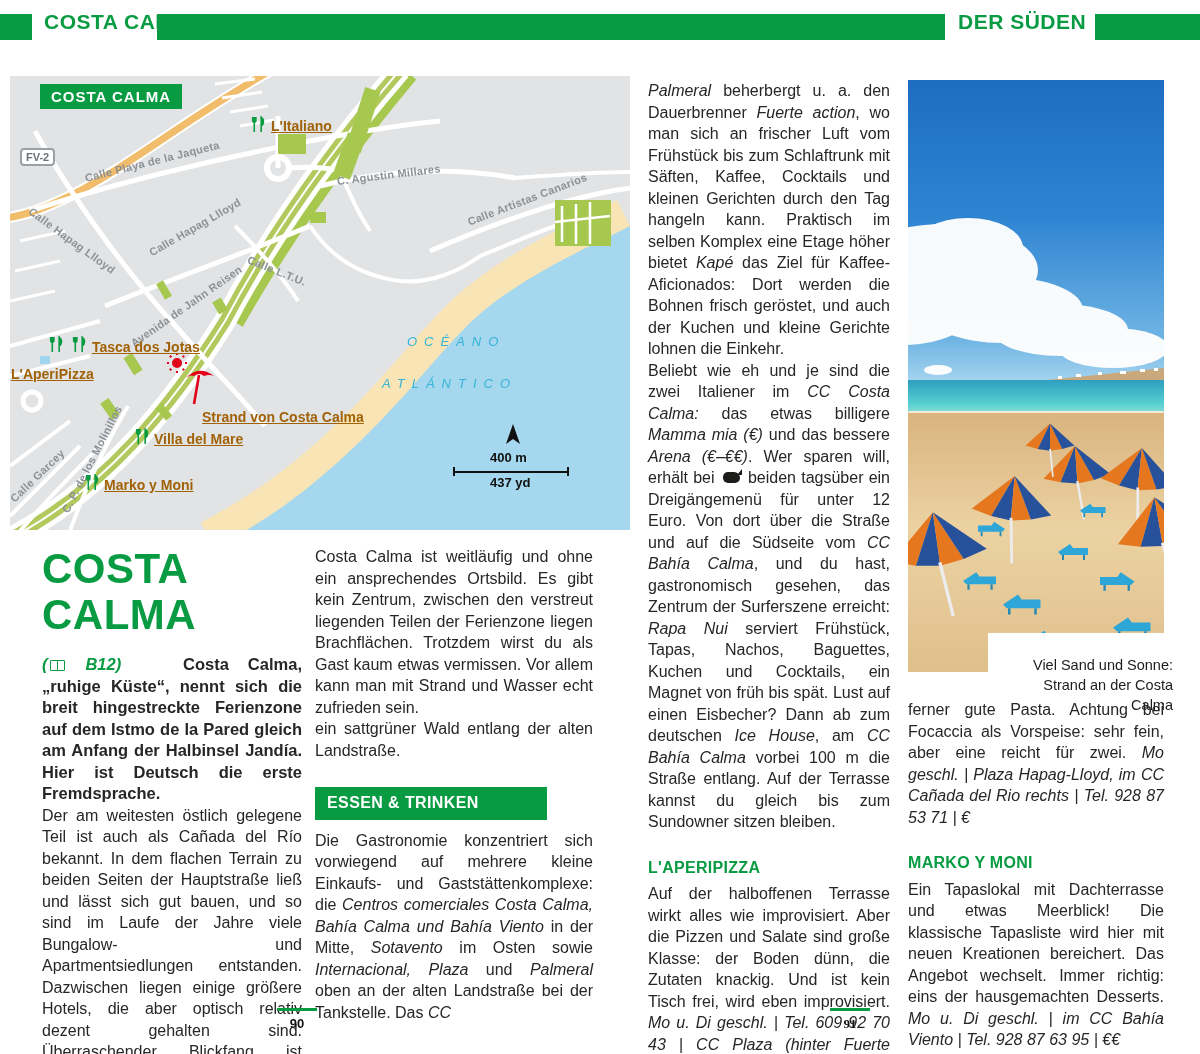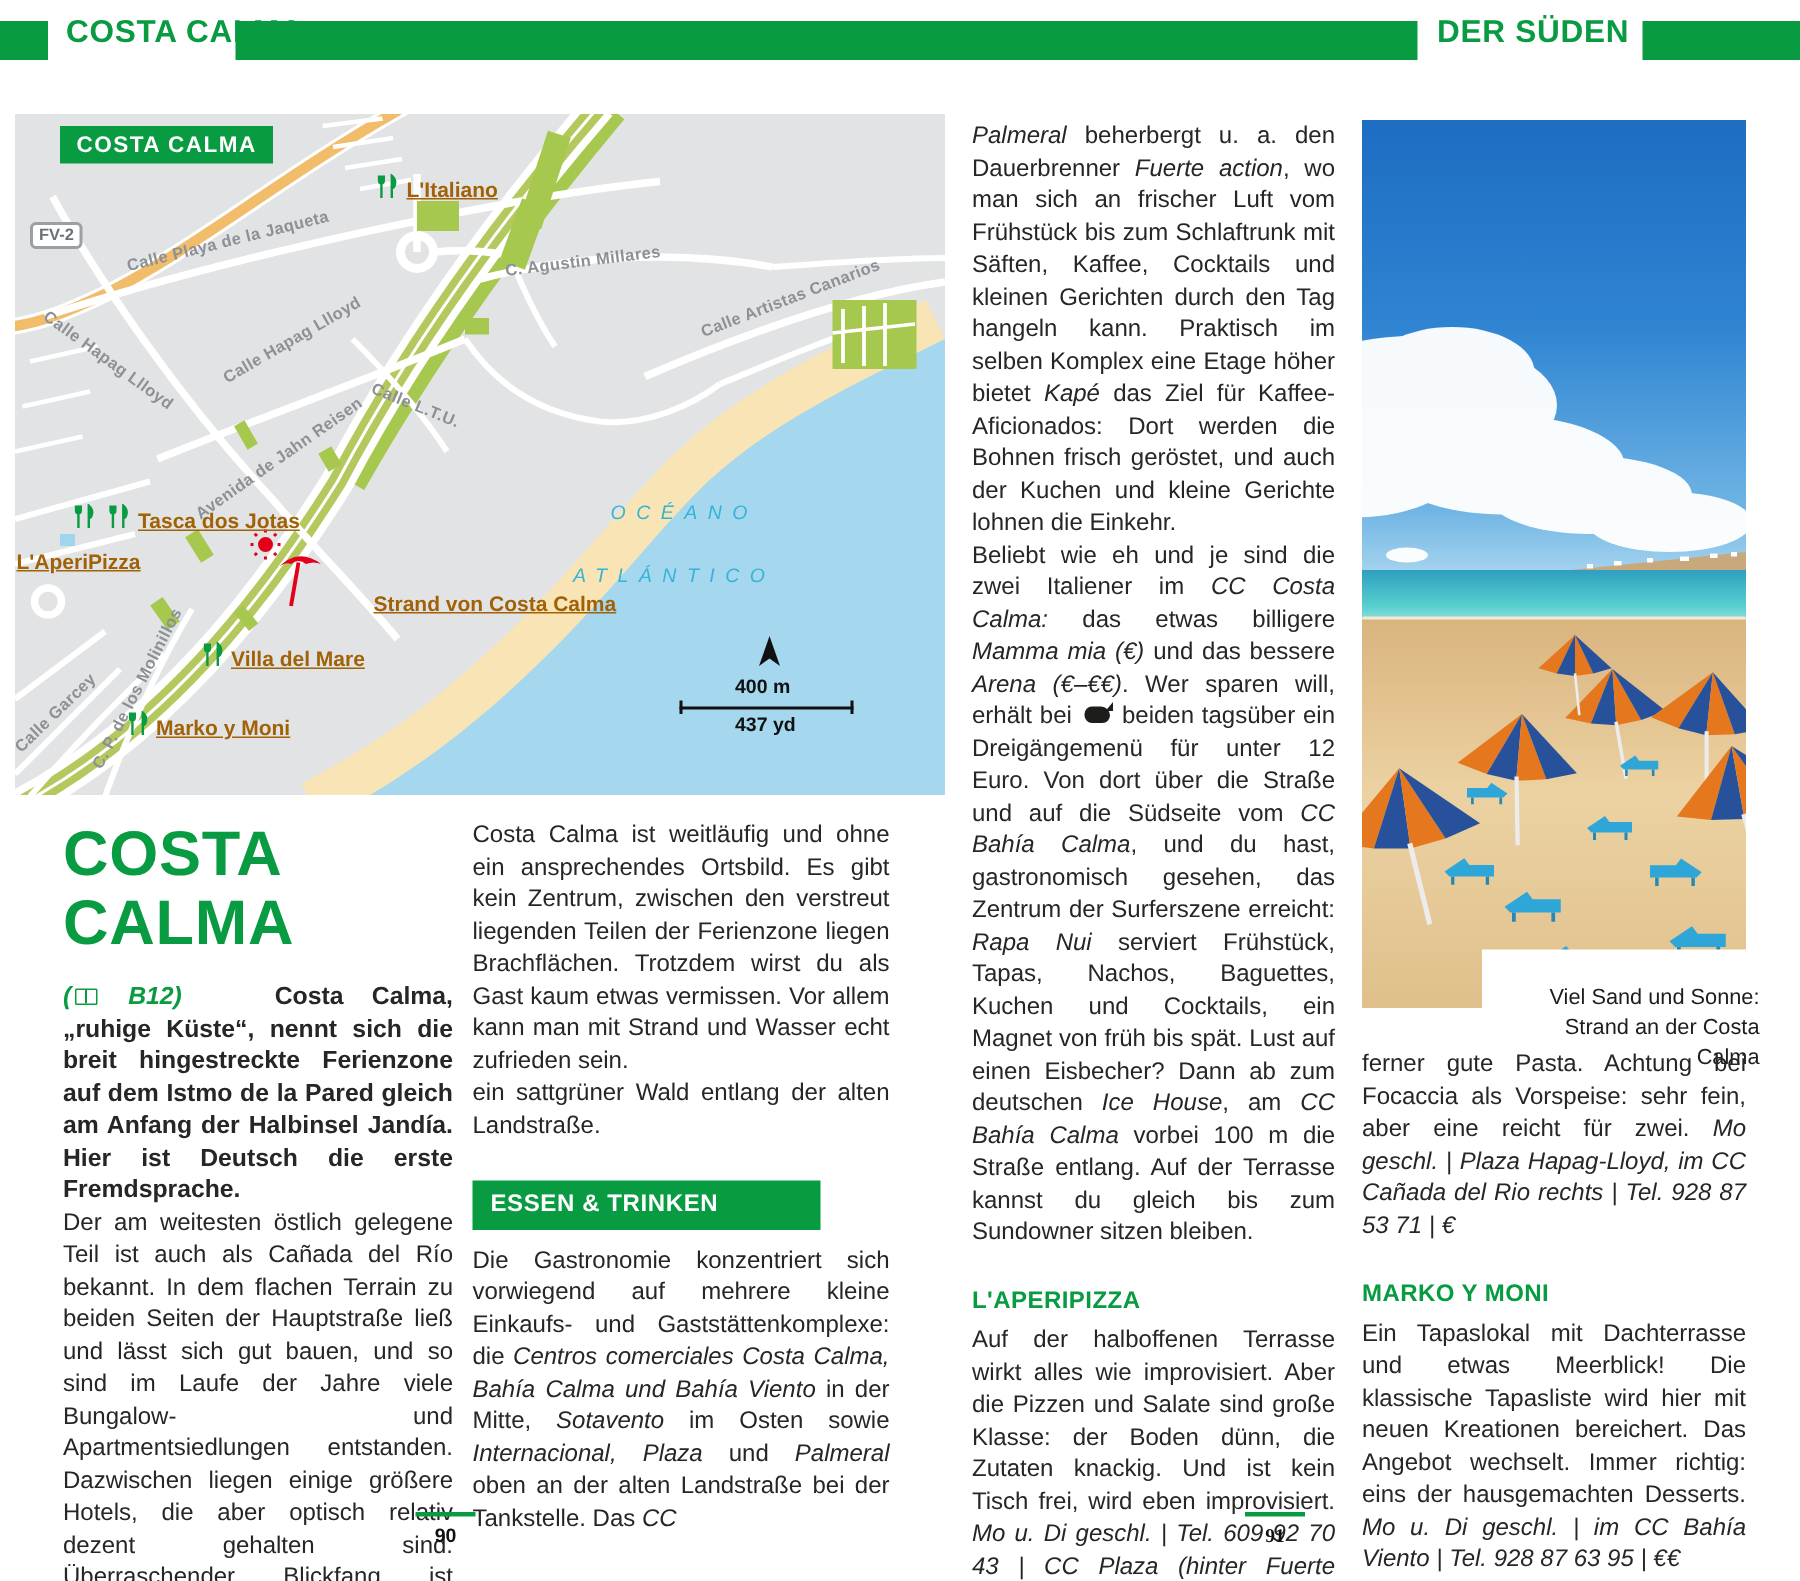--- a/index.html
+++ b/index.html
@@ -196,21 +196,21 @@
       <path d="M18 28 Q32 12 48 24 Q43 22 38 24 Q33 20 28 24 Q23 22 18 28 Z" stroke="none"></path>
       <path d="M33 23 L28 52" fill="none" stroke-width="2.6"></path>
     </g>
   </svg>
 
   <div class="abs poi-label" style="left:261px;top:42px;">L'Italiano</div>
   <div class="abs poi-label" style="left:82px;top:263px;">Tasca dos Jotas</div>
   <div class="abs poi-label" style="left:1px;top:290px;">L'AperiPizza</div>
   <div class="abs poi-label" style="left:144px;top:355px;">Villa del Mare</div>
   <div class="abs poi-label" style="left:94px;top:401px;">Marko y Moni</div>
-  <div class="abs poi-label" style="left:192px;top:318px;margin-left:47px;">Strand von Costa Calma</div>
+  <div class="abs poi-label" style="left:192px;top:333px;">Strand von Costa Calma</div>
 
   <div class="abs ocean-word" style="left:397px;top:258px;">OCÉANO</div>
   <div class="abs ocean-word" style="left:372px;top:300px;">ATLÁNTICO</div>
 
   <div class="abs scale-txt" style="left:480px;top:374px;">400 m</div>
   <div class="abs scale-line" style="left:443px;top:395px;width:116px;"></div>
   <div class="abs scale-tick" style="left:443px;top:391px;"></div>
   <div class="abs scale-tick" style="left:557px;top:391px;"></div>
   <div class="abs scale-txt" style="left:480px;top:399px;">437 yd</div>
 </div>

